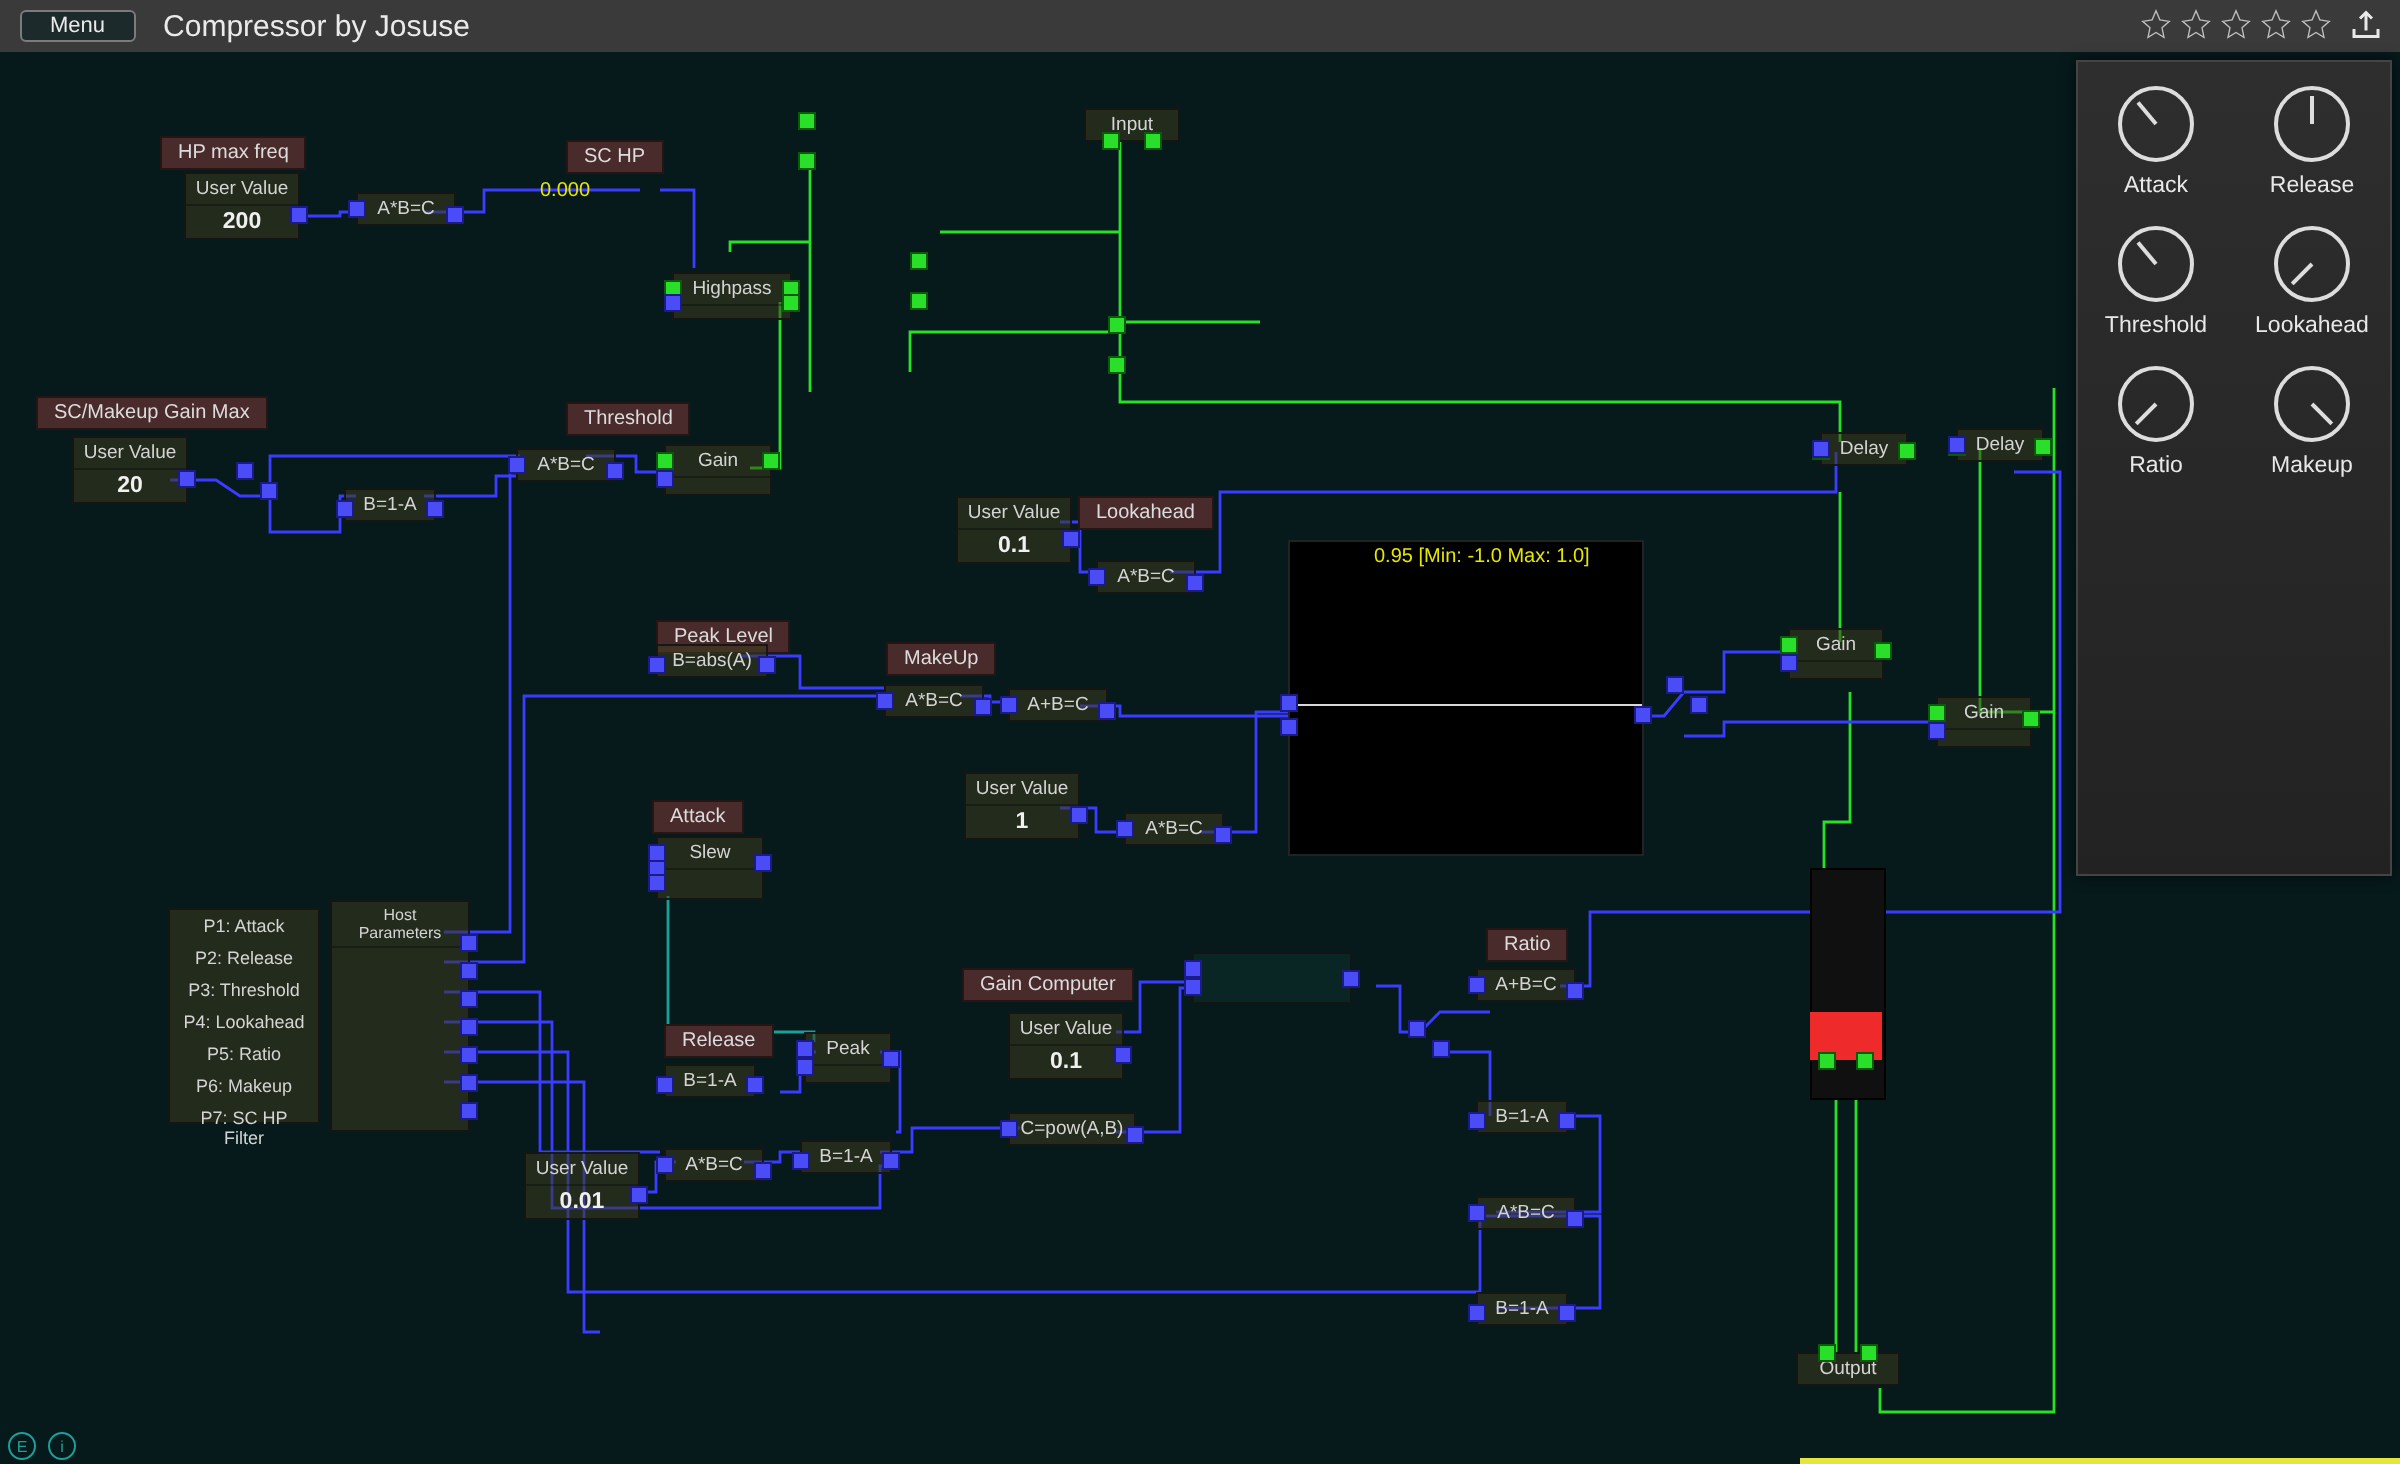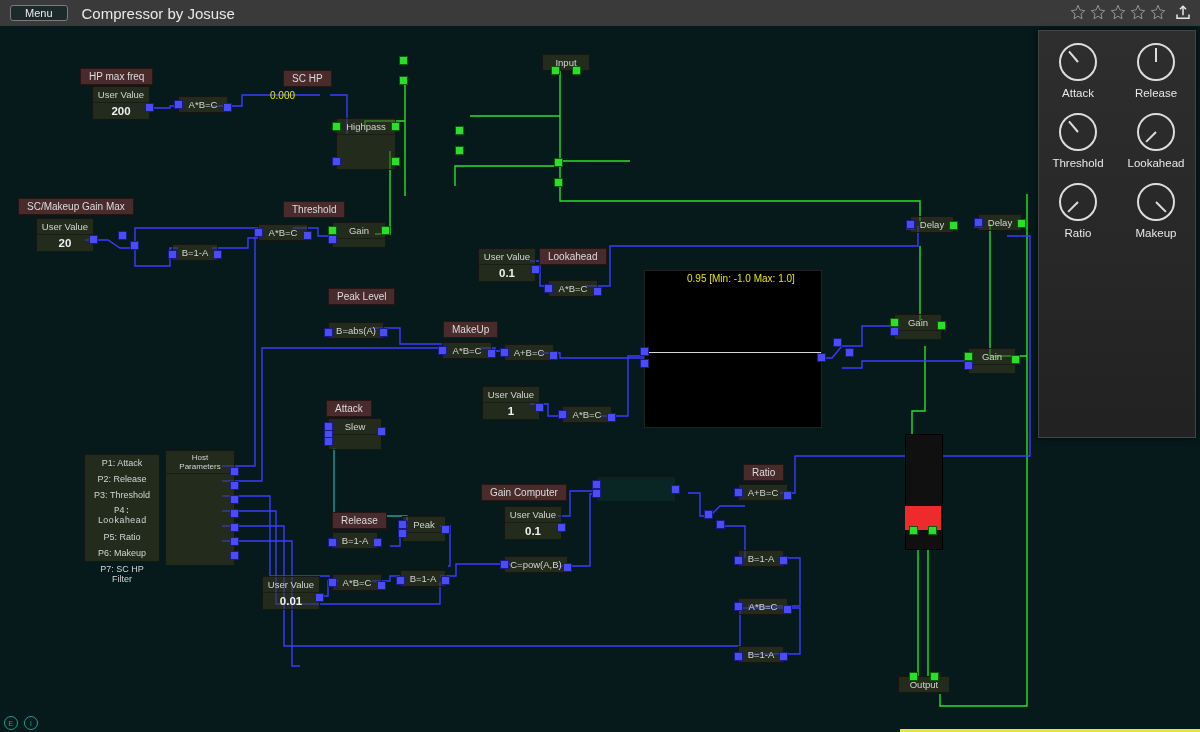--- a/index.html
+++ b/index.html
@@ -209,21 +209,21 @@
     <path class="blue" d="M780 467 L795 467 L795 430 L1030 430 L1030 210 L1007 210"></path>
     <path class="blue" d="M780 532 L800 532 L800 580 L748 580"></path>
     <path class="blue" d="M780 582 L800 582 L800 628 L748 628"></path>
     <path class="teal" d="M334 422 L334 490 L407 490 L407 495"></path>
   </svg>
 
   <div class="nodelabel" style="left:80px; top:42px;">HP max freq</div>
   <div class="nodelabel" style="left:283px; top:44px;">SC HP</div>
   <div class="nodelabel" style="left:18px; top:172px;">SC/Makeup Gain Max</div>
   <div class="nodelabel" style="left:283px; top:175px;">Threshold</div>
-  <div class="nodelabel" style="left:328px; top:262px;">Peak Level</div>
+  <div class="nodelabel" style="left:328px; top:284px;">Peak Level</div>
   <div class="nodelabel" style="left:443px; top:295px;">MakeUp</div>
   <div class="nodelabel" style="left:539px; top:222px;">Lookahead</div>
   <div class="nodelabel" style="left:326px; top:374px;">Attack</div>
   <div class="nodelabel" style="left:332px; top:486px;">Release</div>
   <div class="nodelabel" style="left:743px; top:438px;">Ratio</div>
   <div class="nodelabel" style="left:481px; top:458px;">Gain Computer</div>
 
   <div class="float-num" style="left:270px; top:64px;">0.000</div>
   <div class="float-num" style="left:609px; top:454px;">0.904</div>
 
@@ -233,21 +233,21 @@
     <div class="port blue" style="right:-5px; top:50%;"></div>
   </div>
 
   <div class="node simple" style="left:178px; top:70px; width:50px;">
     <div class="ntitle">A*B=C</div>
     <div class="port blue" style="left:-5px; top:3px;"></div>
       <div class="port blue" style="left:-5px; bottom:3px;"></div>
       <div class="port blue" style="right:-5px; top:6px;"></div>
   </div>
 
-  <div class="node" style="left:336px; top:92px; width:60px; height:52px;">
+  <div class="node" style="left:336px; top:110px; width:60px; height:24px;">
     <div class="ntitle">Highpass</div>
     <div class="port green" style="left:-5px; top:3px;"></div>
       <div class="port blue" style="left:-5px; bottom:3px;"></div>
     <div class="port green" style="right:-5px; top:3px;"></div>
       <div class="port green" style="right:-5px; bottom:3px;"></div>
   </div>
 
   <div class="port green" style="left:399px; top:30px;"></div>
   <div class="port green" style="left:399px; top:50px;"></div>
   <div class="port green" style="left:455px; top:100px;"></div>
@@ -446,21 +446,21 @@
     <div class="midline"></div>
     <div class="port blue" style="left:-5px; top:76px;"></div>
       <div class="port blue" style="left:-5px; top:88px;"></div>
     <div class="port blue" style="right:-5px; top:82px;"></div>
   </div>
 
   <div class="node" style="left:84px; top:428px; width:76px; height:108px;font-size:9px;text-align:center;">
     <div style="padding:3px 5px;">P1: Attack</div>
     <div style="padding:3px 5px;">P2: Release</div>
     <div style="padding:3px 5px;">P3: Threshold</div>
-    <div style="padding:3px 5px;font-family:Liberation Mono, monospace;">P4: Lookahead</div>
+    <div style="padding:3px 5px;">P4: Lookahead</div>
     <div style="padding:3px 5px;">P5: Ratio</div>
     <div style="padding:3px 5px;">P6: Makeup</div>
     <div style="padding:3px 5px;">P7: SC HP Filter</div>
   </div>
   <div class="node" style="left:165px; top:424px; width:70px; height:116px;font-size:8px;">
     <div class="ntitle" style="font-size:8px;">Host Parameters</div>
     <div class="port blue" style="right:-5px; top:16px;"></div>
     <div class="port blue" style="right:-5px; top:30px;"></div>
     <div class="port blue" style="right:-5px; top:44px;"></div>
     <div class="port blue" style="right:-5px; top:58px;"></div>

